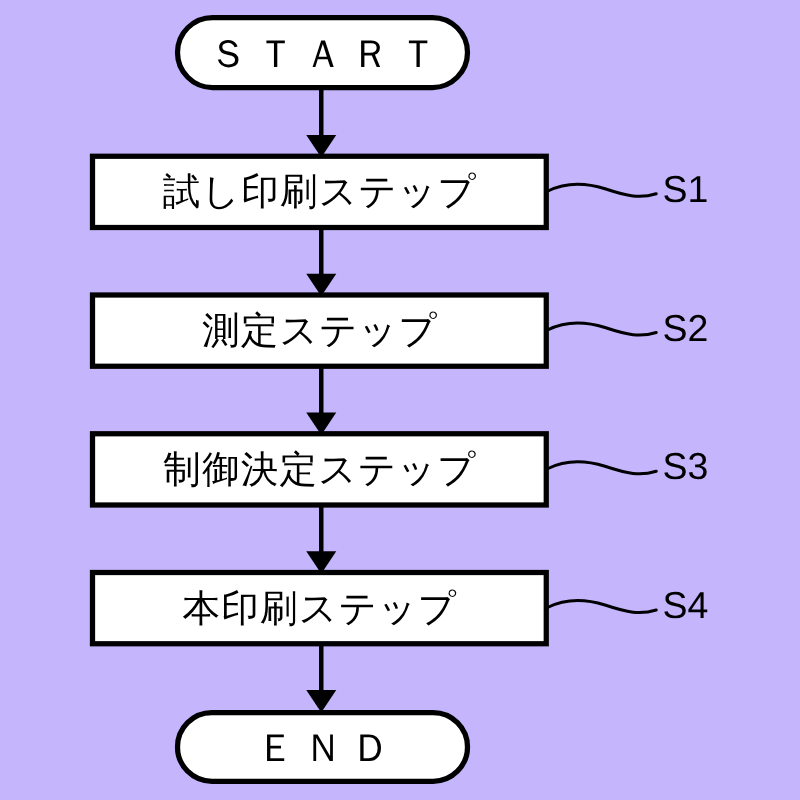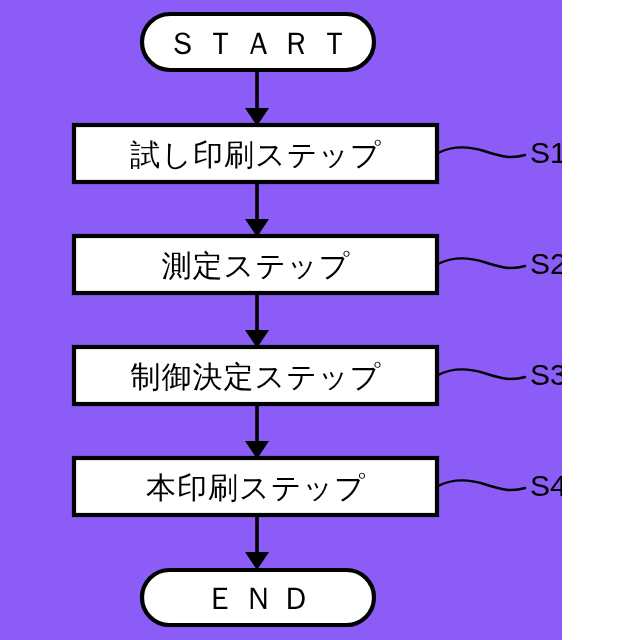--- a/index.html
+++ b/index.html
@@ -6,23 +6,23 @@
   html, body {
     margin: 0;
     padding: 0;
     background: #ffffff;
   }
   body {
     font-family: "Liberation Sans", sans-serif;
   }
   #canvas {
     position: relative;
-    width: 562px;
+    width: 640px;
     height: 640px;
-    background: #8b5cf6;
+    background: #c4b5fd;
     overflow: hidden;
   }
   #figure-svg {
     position: absolute;
     left: 0;
     top: 0;
     width: 640px;
     height: 640px;
     display: block;
   }

